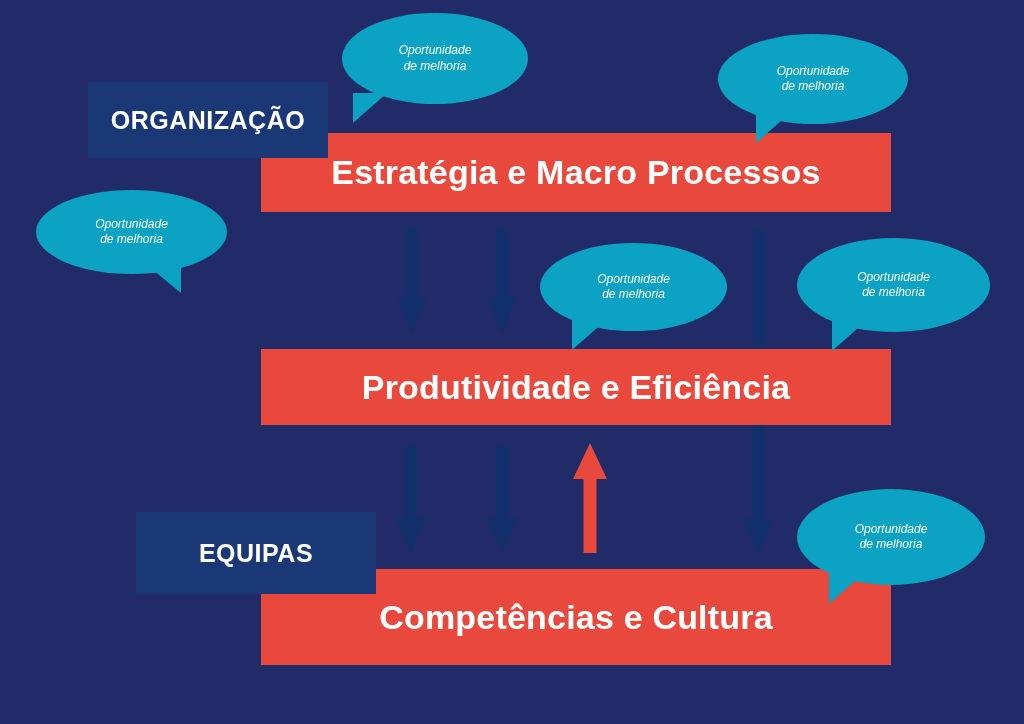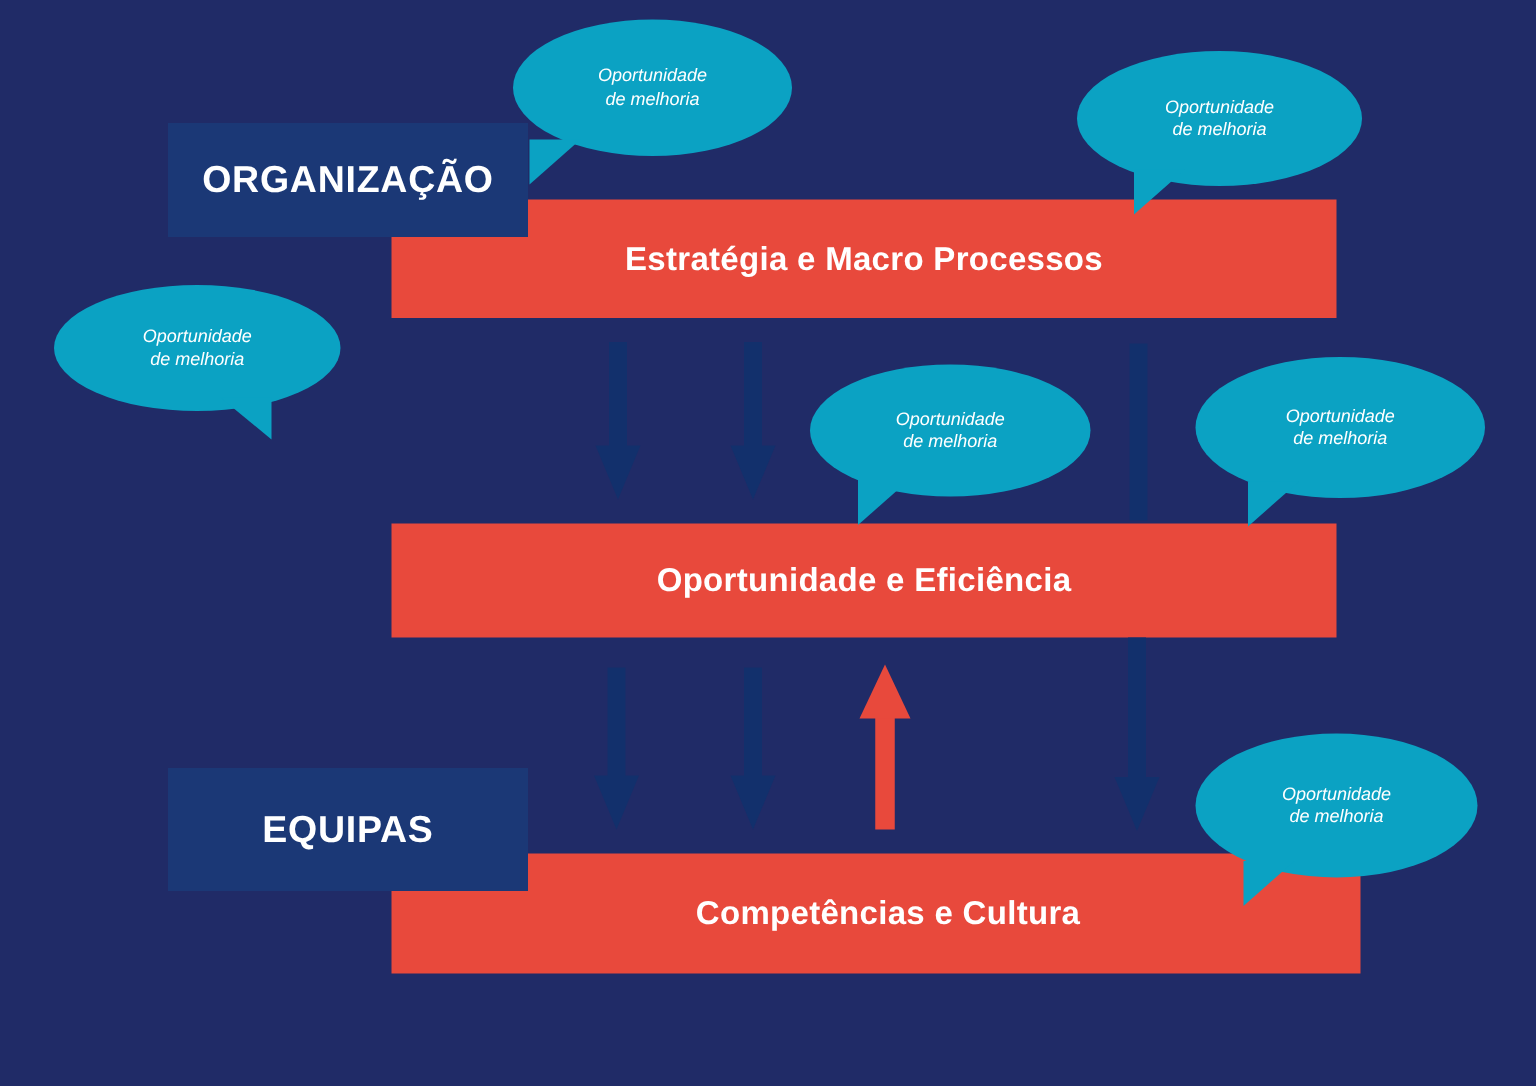--- a/index.html
+++ b/index.html
@@ -16,36 +16,36 @@
     position:relative;width:1024px;height:724px;overflow:hidden;
     background:var(--bg);
   }
   
   .bar{
     position:absolute;left:261px;width:630px;
     background:var(--bar);z-index:1;
     display:flex;align-items:center;justify-content:center;
   }
   .bar span{
-    color:var(--text);font-weight:bold;font-size:22px;letter-spacing:.2px;text-align:right;
+    color:var(--text);font-weight:bold;font-size:34px;letter-spacing:.2px;text-align:right;
   }
   .bar1{top:133px;height:79px;}
   .bar2{top:349px;height:76px;}
-  .bar3{top:569px;height:80px;padding-left:16px;}
+  .bar3{top:569px;height:96px;}
   
   .panel{
-    position:absolute;left:112px;width:240px;background:var(--panel);z-index:2;
+    position:absolute;left:88px;width:240px;background:var(--panel);z-index:2;
     display:flex;align-items:center;justify-content:center;
   }
   .panel span{
     color:var(--text);font-weight:bold;font-size:25px;letter-spacing:.5px;
   }
   .panel1{top:82px;height:76px;}
   .panel2{top:300px;height:80px;}
-  .panel3{top:512px;height:82px;}
+  .panel3{top:512px;height:82px;margin-left:48px;}
   
   .arrow{position:absolute;width:30px;z-index:1;}
   .arrow .shaft{
     position:absolute;left:50%;transform:translateX(-50%);
     width:12px;background:var(--arrow);
   }
   .arrow .head{
     position:absolute;left:50%;transform:translateX(-50%);
     width:0;height:0;
   }
@@ -105,21 +105,21 @@
 </style>
 </head>
 <body>
 
 <div class="stage">
 
   <div class="bar bar1">
     <span>Estratégia e Macro Processos</span>
   </div>
   <div class="bar bar2">
-    <span>Oportunidade e Eficiência</span>
+    <span>Produtividade e Eficiência</span>
   </div>
   <div class="bar bar3">
     <span>Competências e Cultura</span>
   </div>
 
   <div class="panel panel1">
     <span>ORGANIZAÇÃO</span>
   </div>
   <div class="panel panel3">
     <span>EQUIPAS</span>

